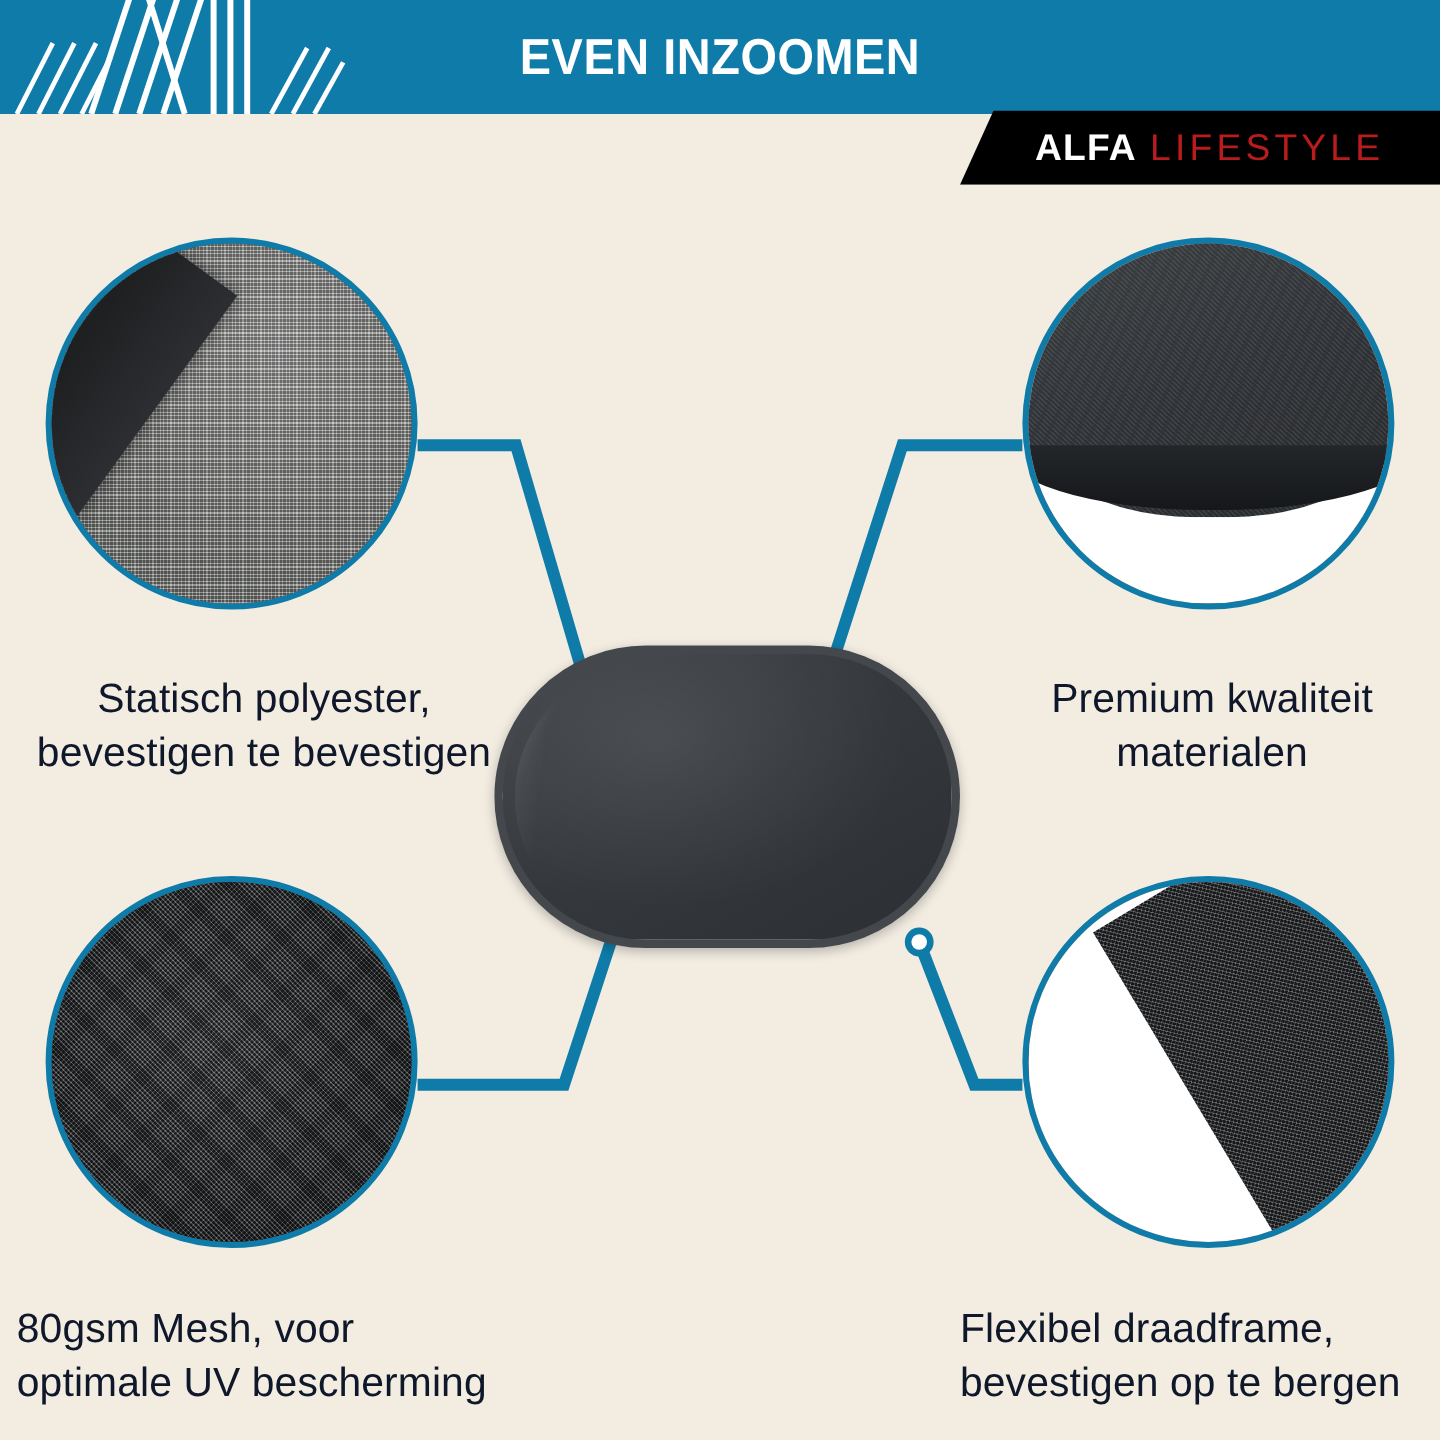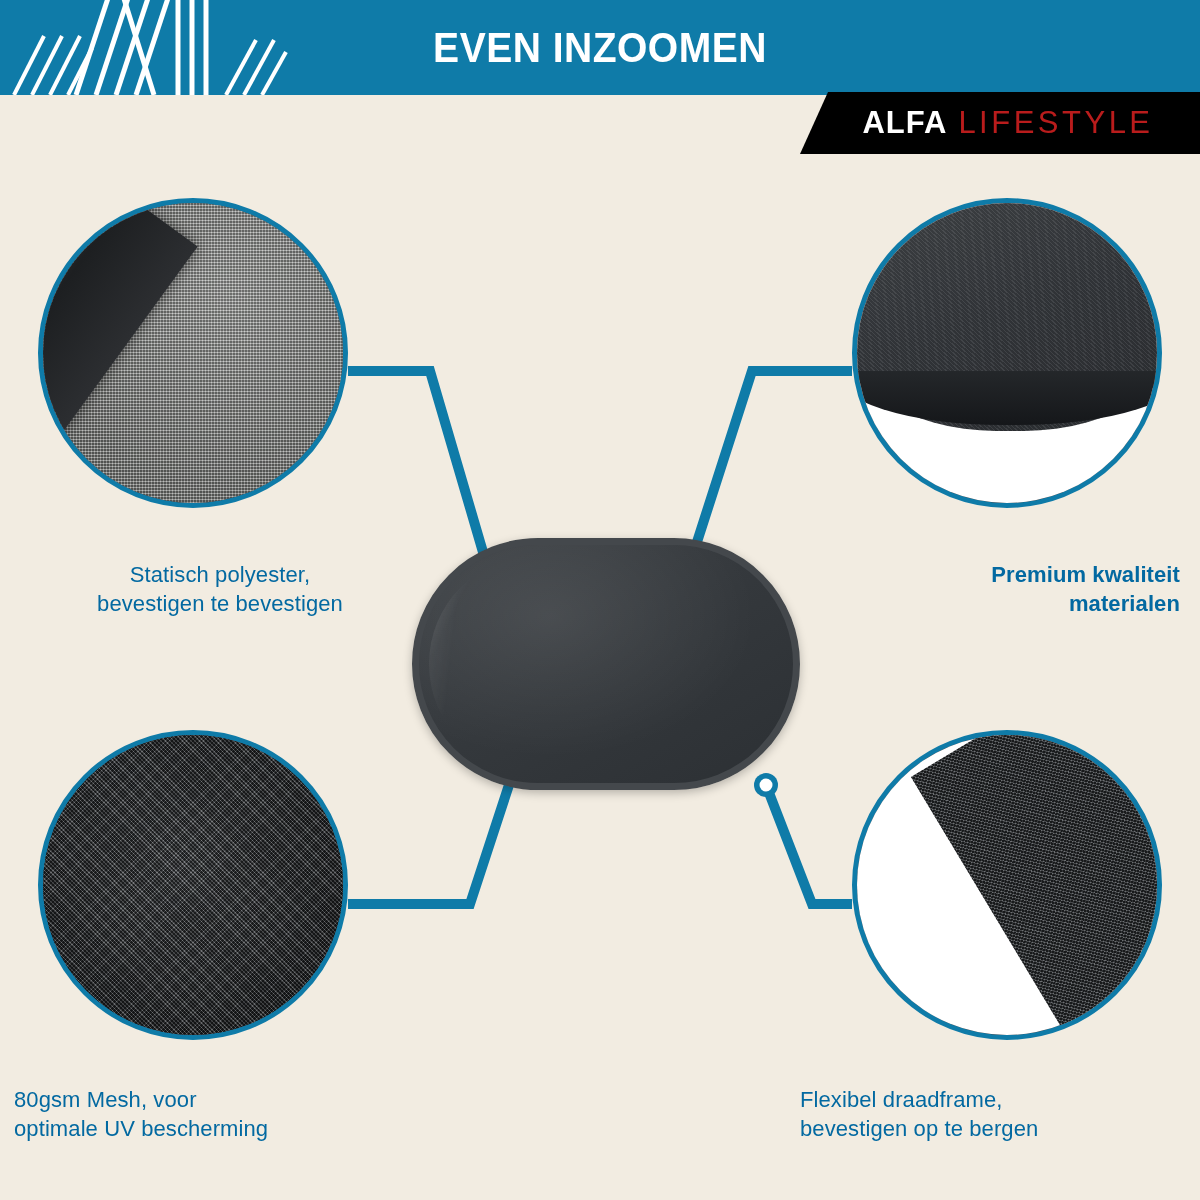--- a/index.html
+++ b/index.html
@@ -120,25 +120,25 @@
     background:
       linear-gradient(118deg, rgba(255,255,255,.06) 0 6%, rgba(255,255,255,0) 12%),
       linear-gradient(96deg, rgba(255,255,255,.05) 0 3%, rgba(255,255,255,0) 9%);
   }
 
   
   .connectors{ position:absolute; left:0; top:0; width:1200px; height:1200px; pointer-events:none; }
 
   
   .label{
-    position:absolute; color:#0369a1; font-size:22px; line-height:1.33;
+    position:absolute; color:#0f172a; font-size:34px; line-height:1.33;
     font-weight:400; letter-spacing:0.1px;
   }
   .label-tl{ left:20px; top:560px; width:400px; text-align:center; }
-  .label-tr{ left:840px; top:560px; width:340px; text-align:right;font-weight:bold; }
+  .label-tr{ left:840px; top:560px; width:340px; text-align:center; }
   .label-bl{ left:14px; top:1085px; width:430px; text-align:left; }
   .label-br{ left:800px; top:1085px; width:400px; text-align:left; }
 </style>
 </head>
 <body>
 
 <div id="stage">
 
   <div class="header-bar">
     <svg class="header-pattern" viewBox="0 0 330 95">

